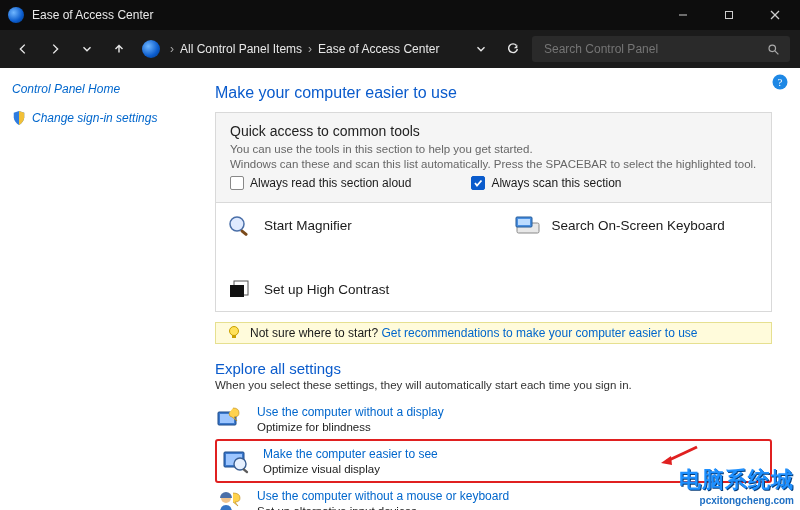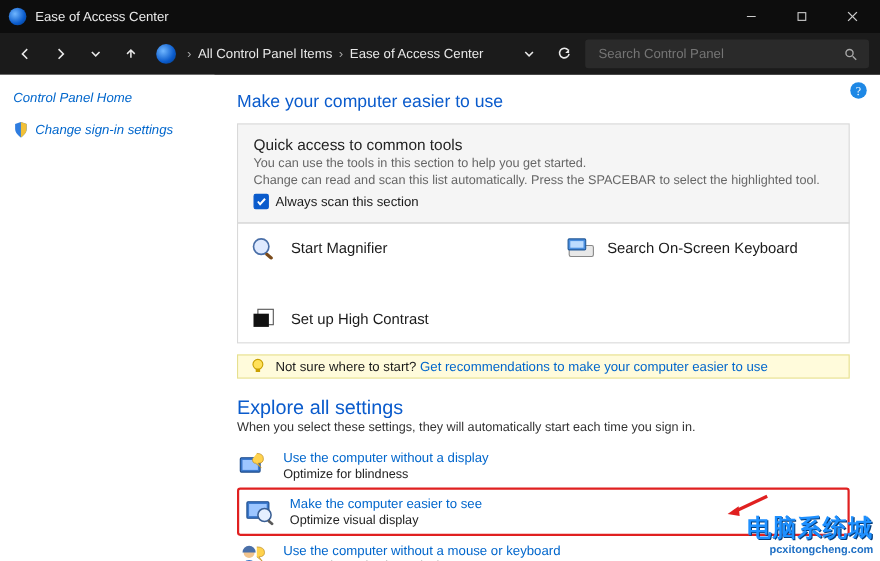--- a/index.html
+++ b/index.html
@@ -52,21 +52,21 @@
   .chk{display:flex;align-items:center;gap:6px;font-size:12px;}
   .chkbox{width:14px;height:14px;border:1px solid #888;border-radius:2px;display:flex;align-items:center;justify-content:center;background:#fff;}
   .chkbox.checked{background:#0a5bcc;border-color:#0a5bcc;}
   .chkbox.checked svg{width:10px;height:10px;}
   .toolsgrid{border:1px solid var(--border);border-top:1px solid var(--border);margin-top:-1px;padding:10px;display:grid;grid-template-columns:1fr 1fr;row-gap:8px;gap:40px;}
   .tool{display:flex;align-items:center;gap:10px;font-size:13.5px;cursor:pointer;}
   .tool .ticon{width:28px;height:24px;display:flex;align-items:center;justify-content:center;}
   .infobar{display:flex;align-items:center;gap:8px;border:1px solid var(--yellow-border);background:var(--yellow);padding:2px 10px;margin-top:10px;font-size:12px;}
   .infobar .bulb{width:16px;height:16px;}
   .infobar a{color:var(--link);text-decoration:none;}
-  h2.explore{color:#0a5bcc;font-size:18px;font-weight:400;margin:16px 0 2px 0;}
+  h2.explore{color:#0a5bcc;font-size:15px;font-weight:400;margin:16px 0 2px 0;}
   .subline{font-size:11.5px;color:#333;margin-bottom:8px;}
   .optrow{display:flex;gap:12px;padding:6px 0;align-items:flex-start;position:relative;}
   .optrow .oicon{width:30px;height:28px;flex:none;}
   .optrow .olabel{color:var(--link);font-size:12px;cursor:pointer;}
   .optrow .odesc{color:#222;font-size:11.5px;margin-top:2px;}
   .optrow.hilite{border:2px solid #e02020;border-radius:3px;padding:6px 4px;}
   .red-arrow{position:absolute;left:440px;top:2px;}
   .red-arrow svg{width:44px;height:24px;}
   .helpcircle{position:absolute;right:12px;top:6px;width:16px;height:16px;}
   
@@ -163,22 +163,26 @@
     <svg class="helpcircle" viewBox="0 0 16 16">
         <circle cx="8" cy="8" r="7.5" fill="#1e88e5"></circle>
         <text x="8" y="12" text-anchor="middle" font-size="11" fill="#fff" font-family="Segoe UI">?</text>
       </svg>
 
     <h1 class="mainhead">Make your computer easier to use</h1>
 
     <div class="quickbox">
       <div class="qtitle">Quick access to common tools</div>
       <div class="qline">You can use the tools in this section to help you get started.</div>
-      <div class="qline">Change can read and scan this list automatically.  Press the SPACEBAR to select the highlighted tool.</div>
+      <div class="qline">Windows can these and scan this list automatically.  Press the SPACEBAR to select the highlighted tool.</div>
       <div class="chkrow">
+        <label class="chk">
+          <span class="chkbox"></span>
+          <span>Always read this section aloud</span>
+        </label>
         <label class="chk">
           <span class="chkbox checked">
               <svg viewBox="0 0 10 10">
                 <path d="M2 5 L4 7.5 L8.5 2.5" stroke="#fff" fill="none" stroke-width="1.8"></path>
               </svg>
             </span>
           <span>Always scan this section</span>
         </label>
       </div>
     </div>

